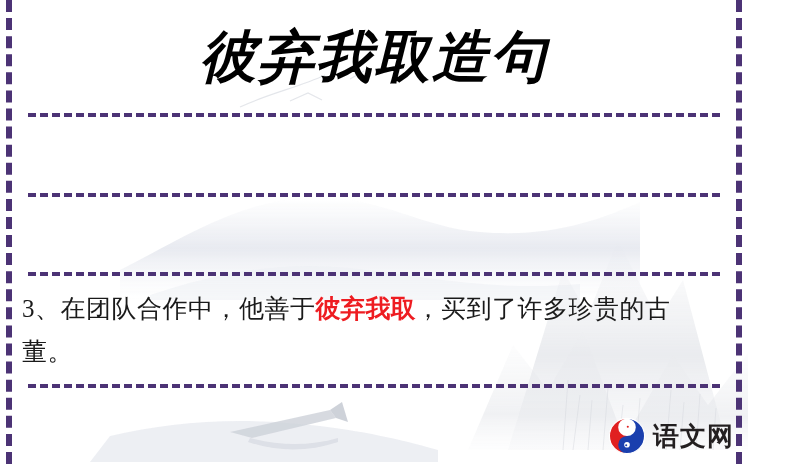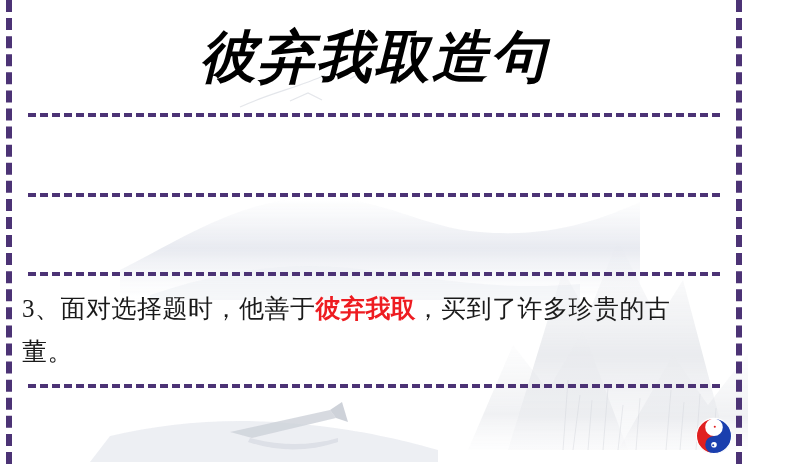--- a/index.html
+++ b/index.html
@@ -210,29 +210,30 @@
   <div class="title">彼弃我取造句</div>
 
   <div class="sep" style="top:113px"></div>
   <div class="sep" style="top:193px"></div>
   <div class="sep" style="top:272px"></div>
   <div class="sep" style="top:384px"></div>
 
 
 
   <div class="row row-3">
-    <span>3、</span><span>面对选择题时，他善于</span><span class="kw">彼弃我取</span><span>，买到了许多珍贵的古董。</span>
+    <span>3、</span><span>在团队合作中，他善于</span><span class="kw">彼弃我取</span><span>，买到了许多珍贵的古董。</span>
   </div>
 
   <div class="logo">
     <svg class="logo-mark" viewBox="0 0 100 100">
       <circle cx="50" cy="50" r="44" fill="#ffffff"></circle>
       <path d="M50,6 A44,44 0 0,0 50,94 A22,22 0 0,0 50,50 A22,22 0 0,1 50,6 Z" fill="#e02020"></path>
       <path d="M50,6 A44,44 0 0,1 50,94 A22,22 0 0,1 50,50 A22,22 0 0,0 50,6 Z" fill="#1a3fae"></path>
       <circle cx="50" cy="28" r="7" fill="#ffffff"></circle>
       <circle cx="50" cy="72" r="7" fill="#ffffff"></circle>
       <circle cx="52" cy="27" r="2.6" fill="#e02020"></circle>
       <circle cx="48" cy="73" r="2.6" fill="#1a3fae"></circle>
       <circle cx="50" cy="50" r="44" fill="none" stroke="#ffffff" stroke-width="3"></circle>
     </svg>
+    <span class="logo-text">语文网</span>
   </div>
 
 </div>
 
 </body></html>

